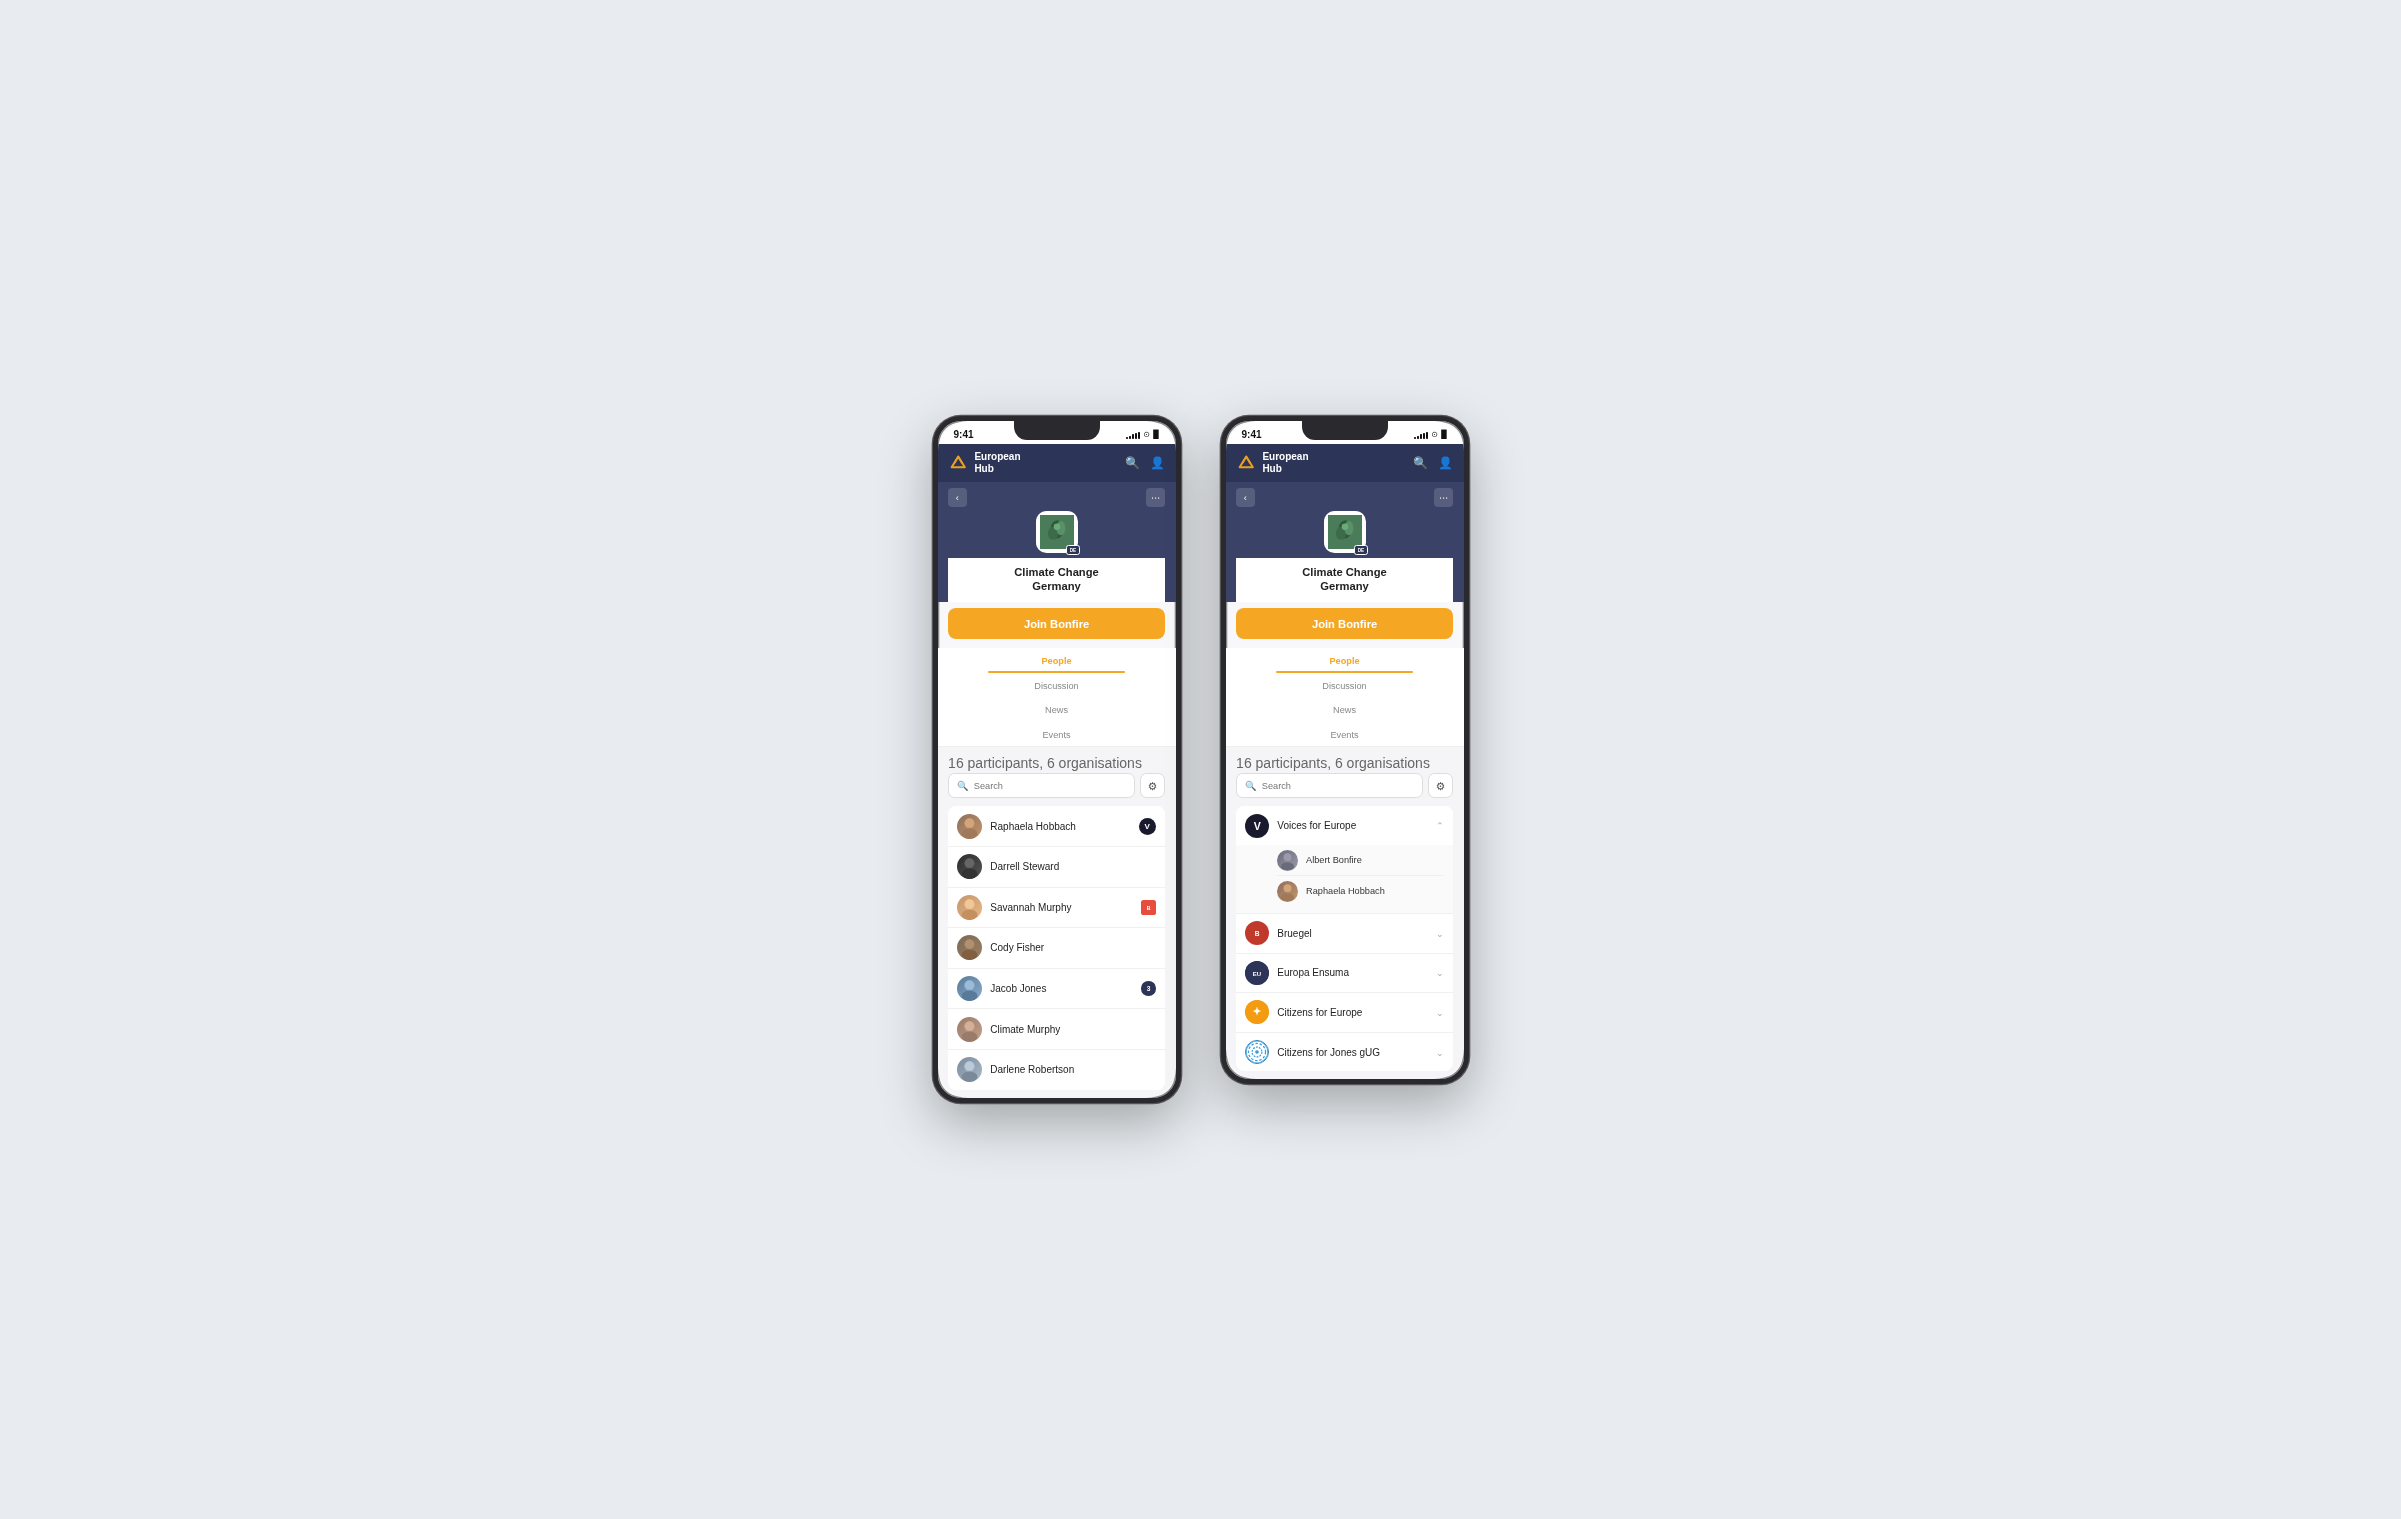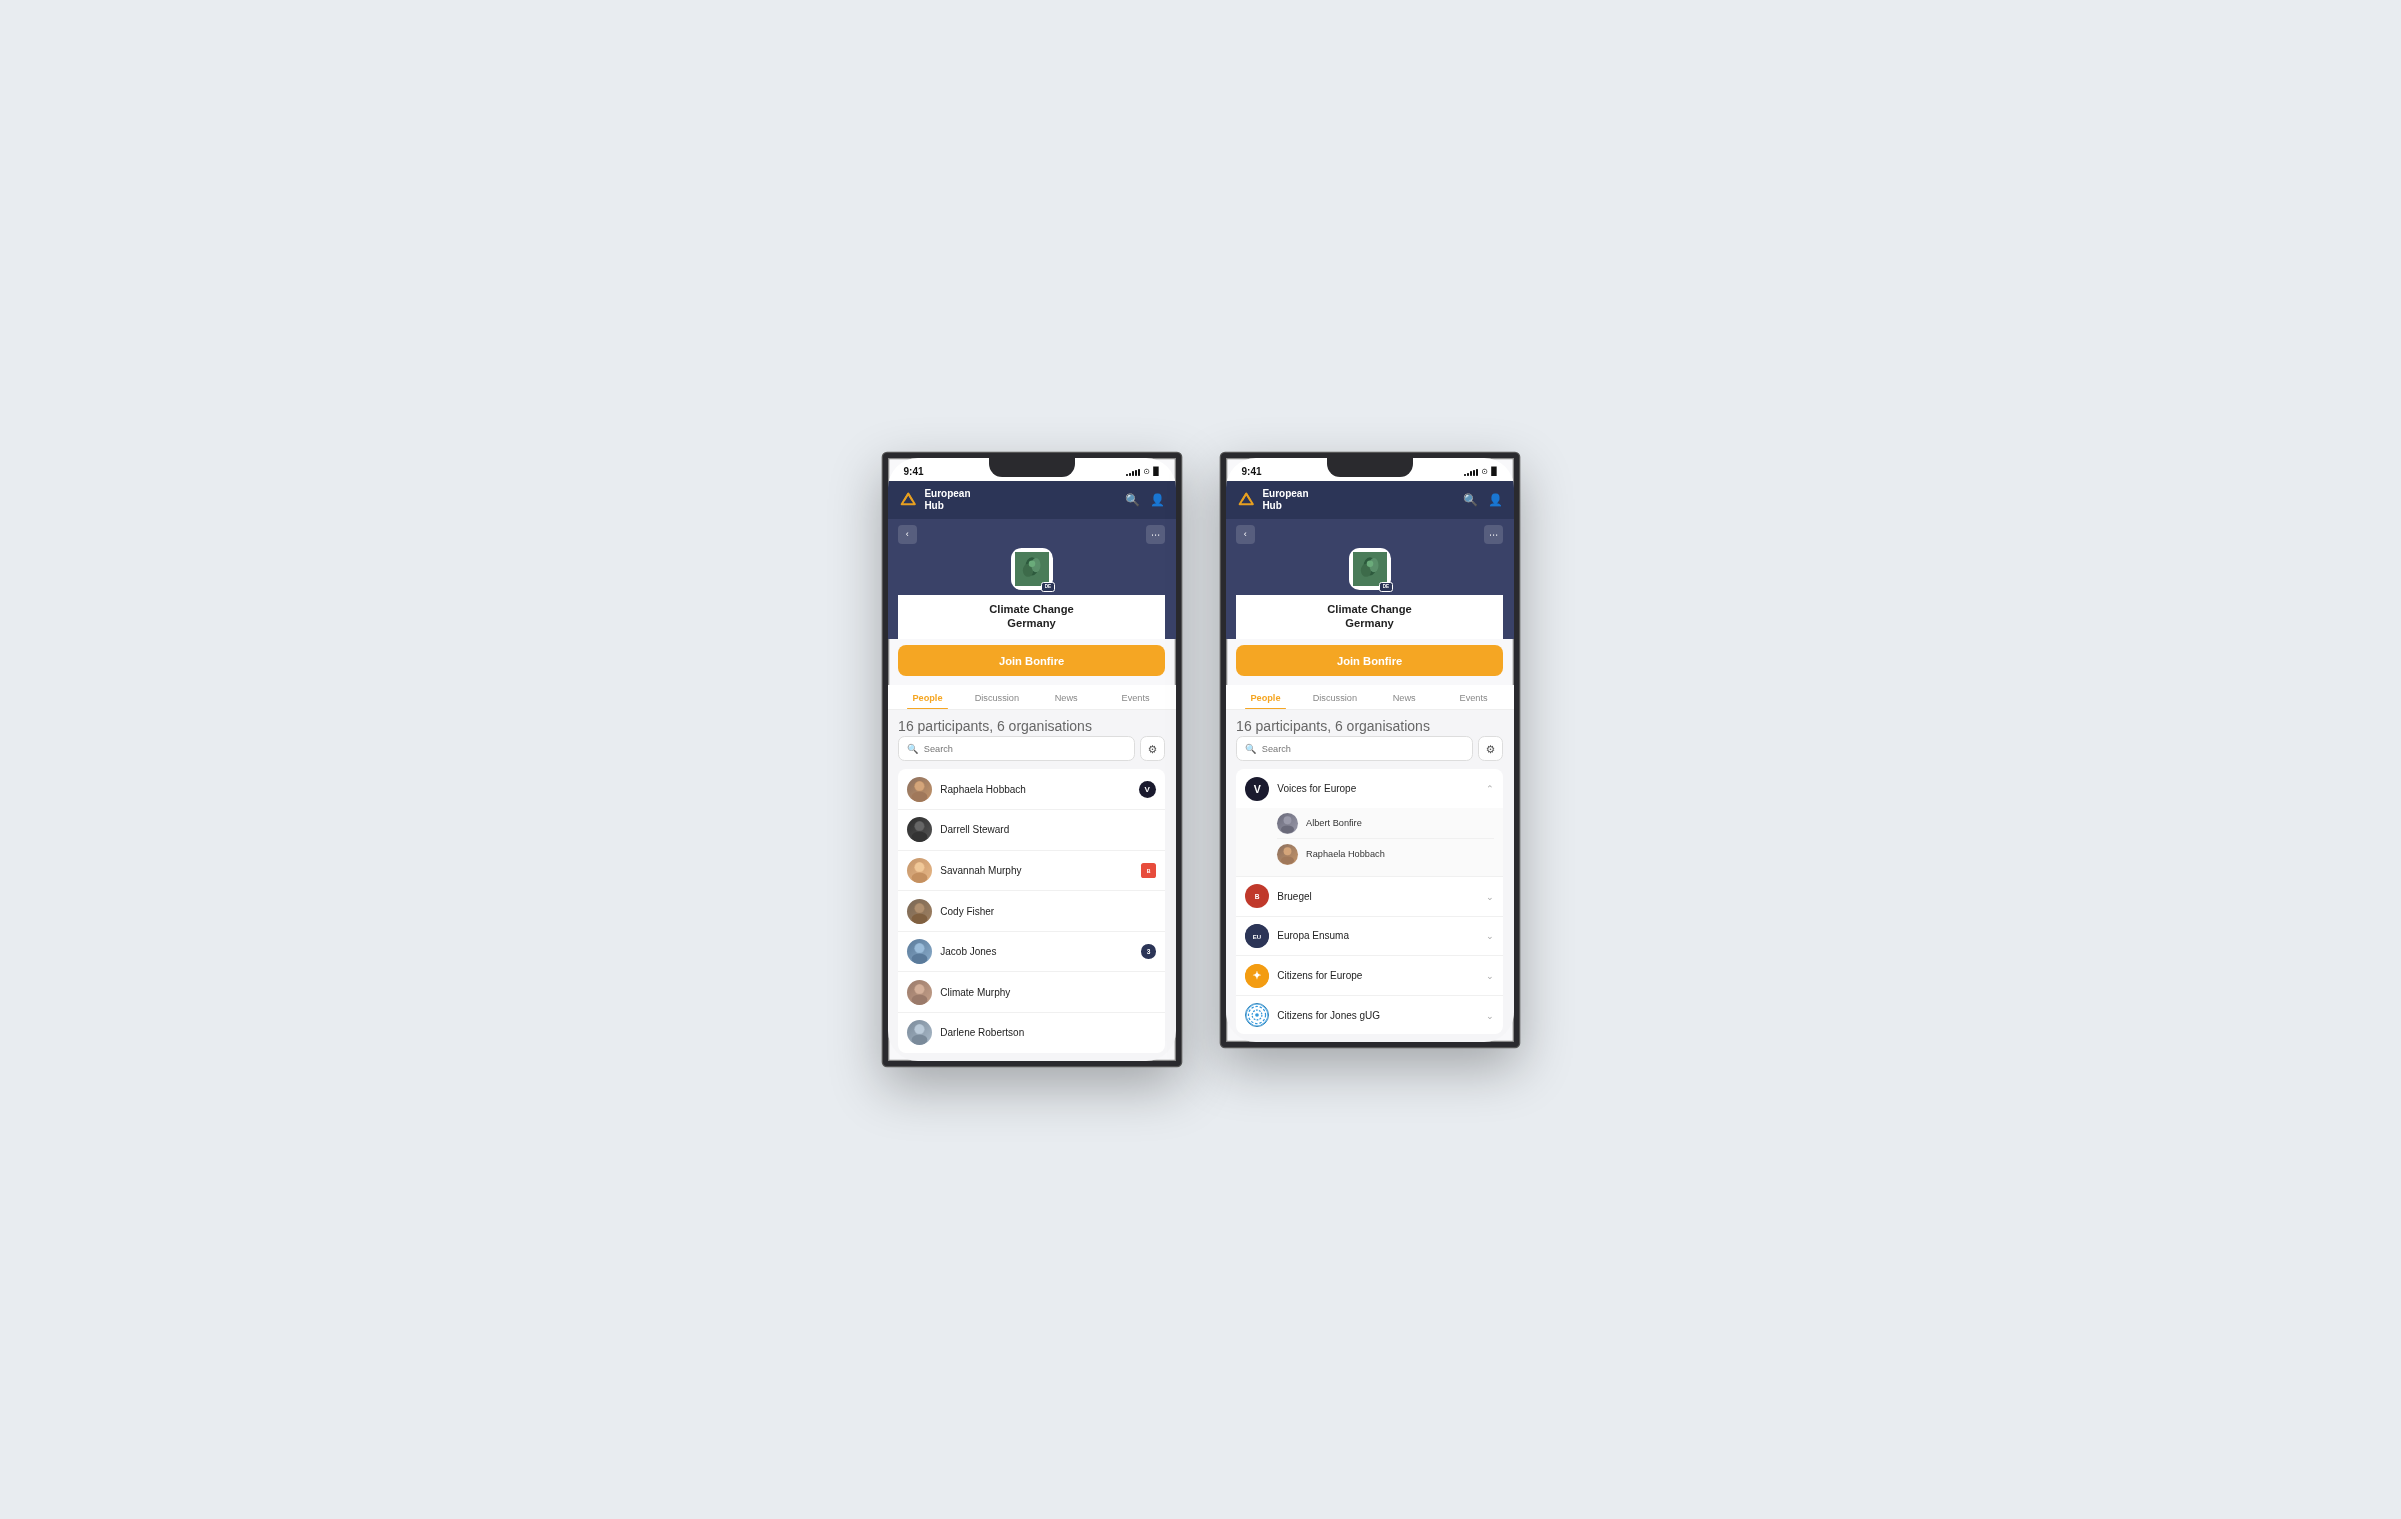--- a/index.html
+++ b/index.html
@@ -12,23 +12,23 @@
       font-family: -apple-system, BlinkMacSystemFont, 'Segoe UI', sans-serif;
       padding: 26.4px 13.2px;
     }
     .scene {
       display: flex;
       gap: 40px;
       align-items: flex-start;
     }
     
     .phone {
-      width: 298px;
+      width: 248px;
       background: #f8f8fa;
-      border-radius: 4px;
+      border-radius: 28px;
       border: 5.3px solid #2a2a2e;
       box-shadow: 0 0 0 1.3px #555, 0 20px 53px rgba(0,0,0,0.3), inset 0 0 0 1.3px #888;
       overflow: hidden;
       position: relative;
     }
     .phone-inner {
       border-radius: 30px;
       overflow: hidden;
       position: relative;
     }
@@ -206,20 +206,21 @@
       font-weight: 600;
       color: #fff;
       cursor: pointer;
     }
     
     .tabs {
       background: #fff;
       display: flex;
       border-bottom: 0.7px solid #eee;
       padding: 0 5.3px;
+      flex-direction: column;
     }
     .tab {
       flex: 1;
       text-align: center;
       padding: 8px 2.6px 6.6px;
       font-size: 9.2px;
       color: #888;
       cursor: pointer;
       position: relative;
     }

